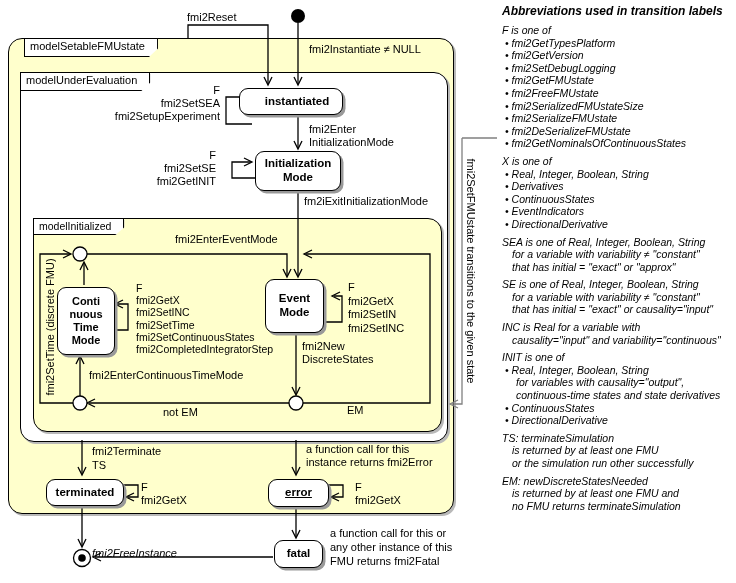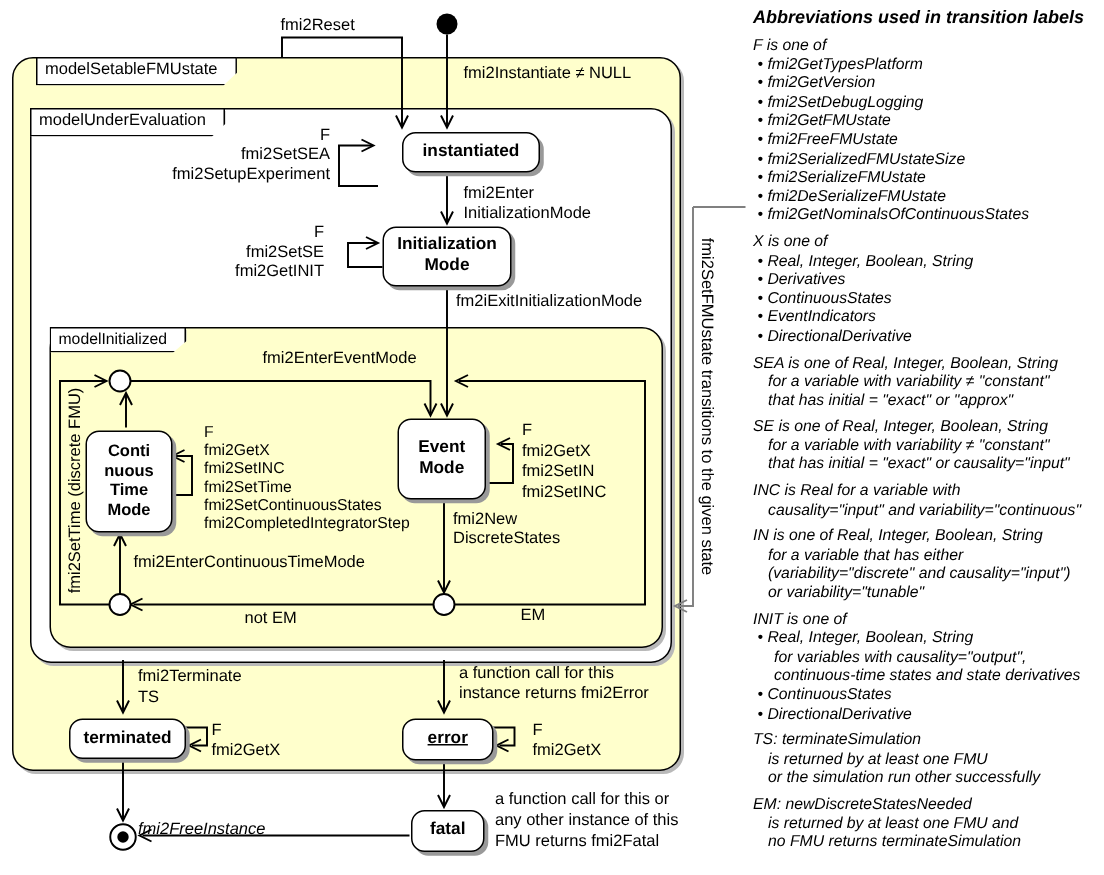--- a/index.html
+++ b/index.html
@@ -19,21 +19,21 @@
   }
   #tab-outer{left:8px;top:38px;height:17px;margin-left:16px;}
   #tab-middle{left:20px;top:72px;height:17px;}
   #tab-inner{left:33px;top:218px;height:15px;font-size:10.5px;line-height:14px;}
   #lines{position:absolute;left:0;top:0;z-index:2;}
   .state{
     position:absolute;z-index:3;background:#fff;border:1.7px solid #000;border-radius:9px;
     box-shadow:2.5px 2.5px 0 #999;font-weight:bold;font-size:11.5px;line-height:1.18;
     display:flex;align-items:center;justify-content:center;text-align:center;white-space:pre-line;
   }
-  #state-instantiated{left:268px;top:88px;width:90px;height:25px;}
+  #state-instantiated{left:239px;top:88px;width:90px;height:25px;padding-left:12px;}
   #state-init-mode{left:255px;top:151px;width:84px;height:38px;}
   #state-ctm{left:57px;top:287px;width:56px;height:66px;font-size:11px;text-align:center;}
   #state-event{left:265px;top:279px;width:57px;height:52px;}
   #state-terminated{left:46px;top:479px;width:76px;height:25px;}
   #state-error{left:268px;top:479px;width:59px;height:26px;text-decoration:underline;}
   #state-fatal{left:274px;top:540px;width:47px;height:26px;}
   .lbl{position:absolute;z-index:3;font-size:11px;line-height:13px;white-space:pre-line;}
   .lbl.r{text-align:right;}
   .rot{position:absolute;z-index:3;font-size:11px;white-space:nowrap;}
   
@@ -228,24 +228,20 @@
     </div>
 
     <p class="hang">SEA is one of Real, Integer, Boolean, String
 for a variable with variability ≠ "constant"
 that has initial = "exact" or "approx"</p>
     <p class="hang">SE is one of Real, Integer, Boolean, String
 for a variable with variability ≠ "constant"
 that has initial = "exact" or causality="input"</p>
     <p class="hang">INC is Real for a variable with
 causality="input" and variability="continuous"</p>
-    <p class="hang">IN is one of Real, Integer, Boolean, String
-for a variable that has either
-(variability="discrete" and causality="input")
-or variability="tunable"</p>
 
     <div class="sb-block">
       <div>INIT is one of</div>
       <ul>
         <li>Real, Integer, Boolean, String
 for variables with causality="output",
 continuous-time states and state derivatives</li>
         <li>ContinuousStates</li>
         <li>DirectionalDerivative</li>
       </ul>

